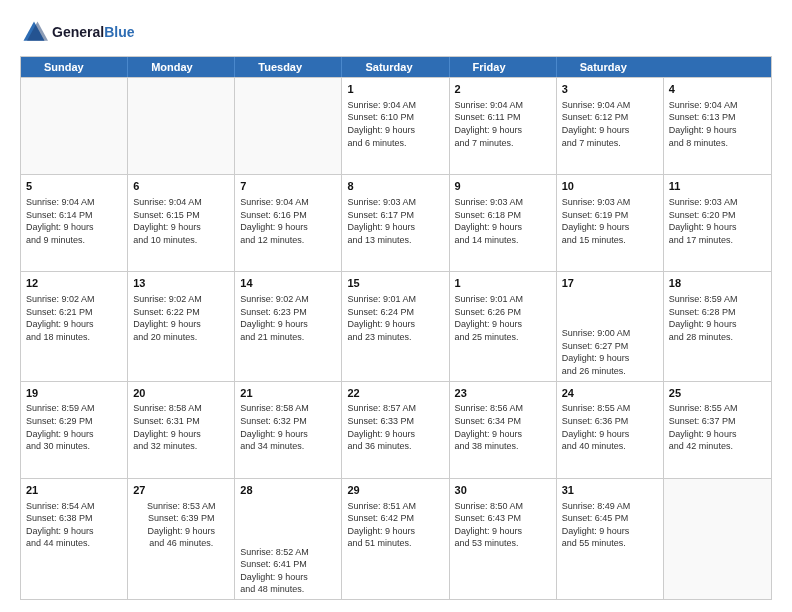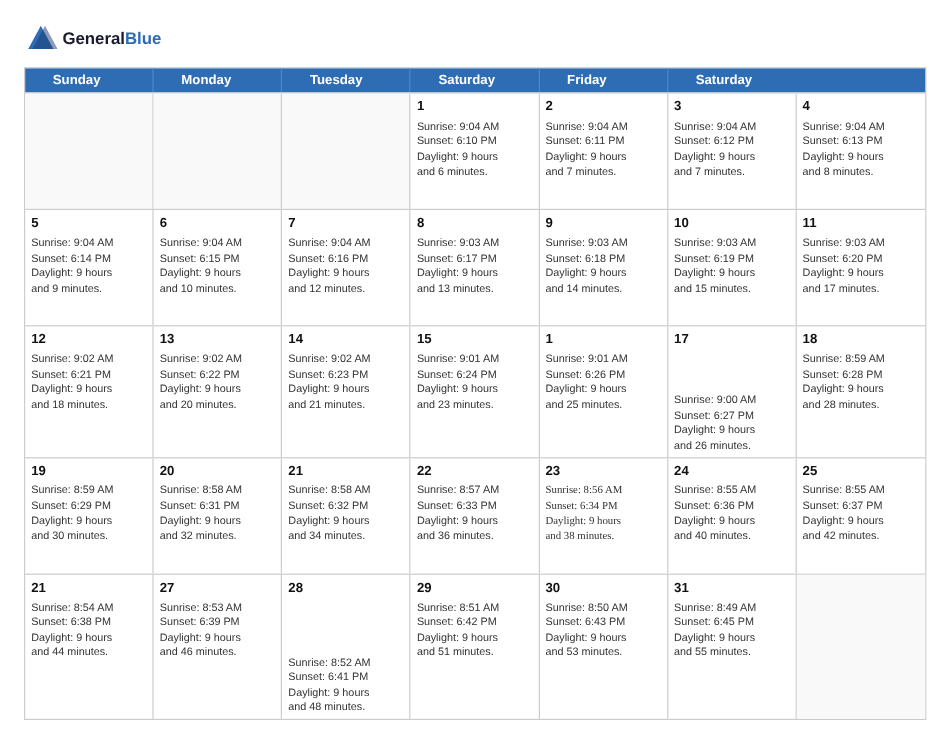--- a/index.html
+++ b/index.html
@@ -287,21 +287,21 @@
           </div>
           <div class="cal-cell">
             <div class="day-num">22</div>
             <div class="cell-text" style="white-space: pre-line;">Sunrise: 8:57 AM
 Sunset: 6:33 PM
 Daylight: 9 hours
 and 36 minutes.</div>
           </div>
           <div class="cal-cell">
             <div class="day-num">23</div>
-            <div class="cell-text" style="white-space: pre-line; font-family: Liberation Serif, serif;">Sunrise: 8:56 AM
+            <div class="cell-text" style="white-space: pre-line;">Sunrise: 8:56 AM
 Sunset: 6:34 PM
 Daylight: 9 hours
 and 38 minutes.</div>
           </div>
           <div class="cal-cell">
             <div class="day-num">24</div>
             <div class="cell-text" style="white-space: pre-line;">Sunrise: 8:55 AM
 Sunset: 6:36 PM
 Daylight: 9 hours
 and 40 minutes.</div>
@@ -317,21 +317,21 @@
         <div class="cal-row">
           <div class="cal-cell">
             <div class="day-num">21</div>
             <div class="cell-text" style="white-space: pre-line;">Sunrise: 8:54 AM
 Sunset: 6:38 PM
 Daylight: 9 hours
 and 44 minutes.</div>
           </div>
           <div class="cal-cell">
             <div class="day-num">27</div>
-            <div class="cell-text" style="white-space: pre-line;">Sunrise: 8:53 AM
+            <div class="cell-text" style="white-space: pre-line; text-align: center;">Sunrise: 8:53 AM
 Sunset: 6:39 PM
 Daylight: 9 hours
 and 46 minutes.</div>
           </div>
           <div class="cal-cell">
             <div class="day-num">28</div>
             <div class="cell-text" style="white-space: pre-line; margin-top: 48px;">Sunrise: 8:52 AM
 Sunset: 6:41 PM
 Daylight: 9 hours
 and 48 minutes.</div>

